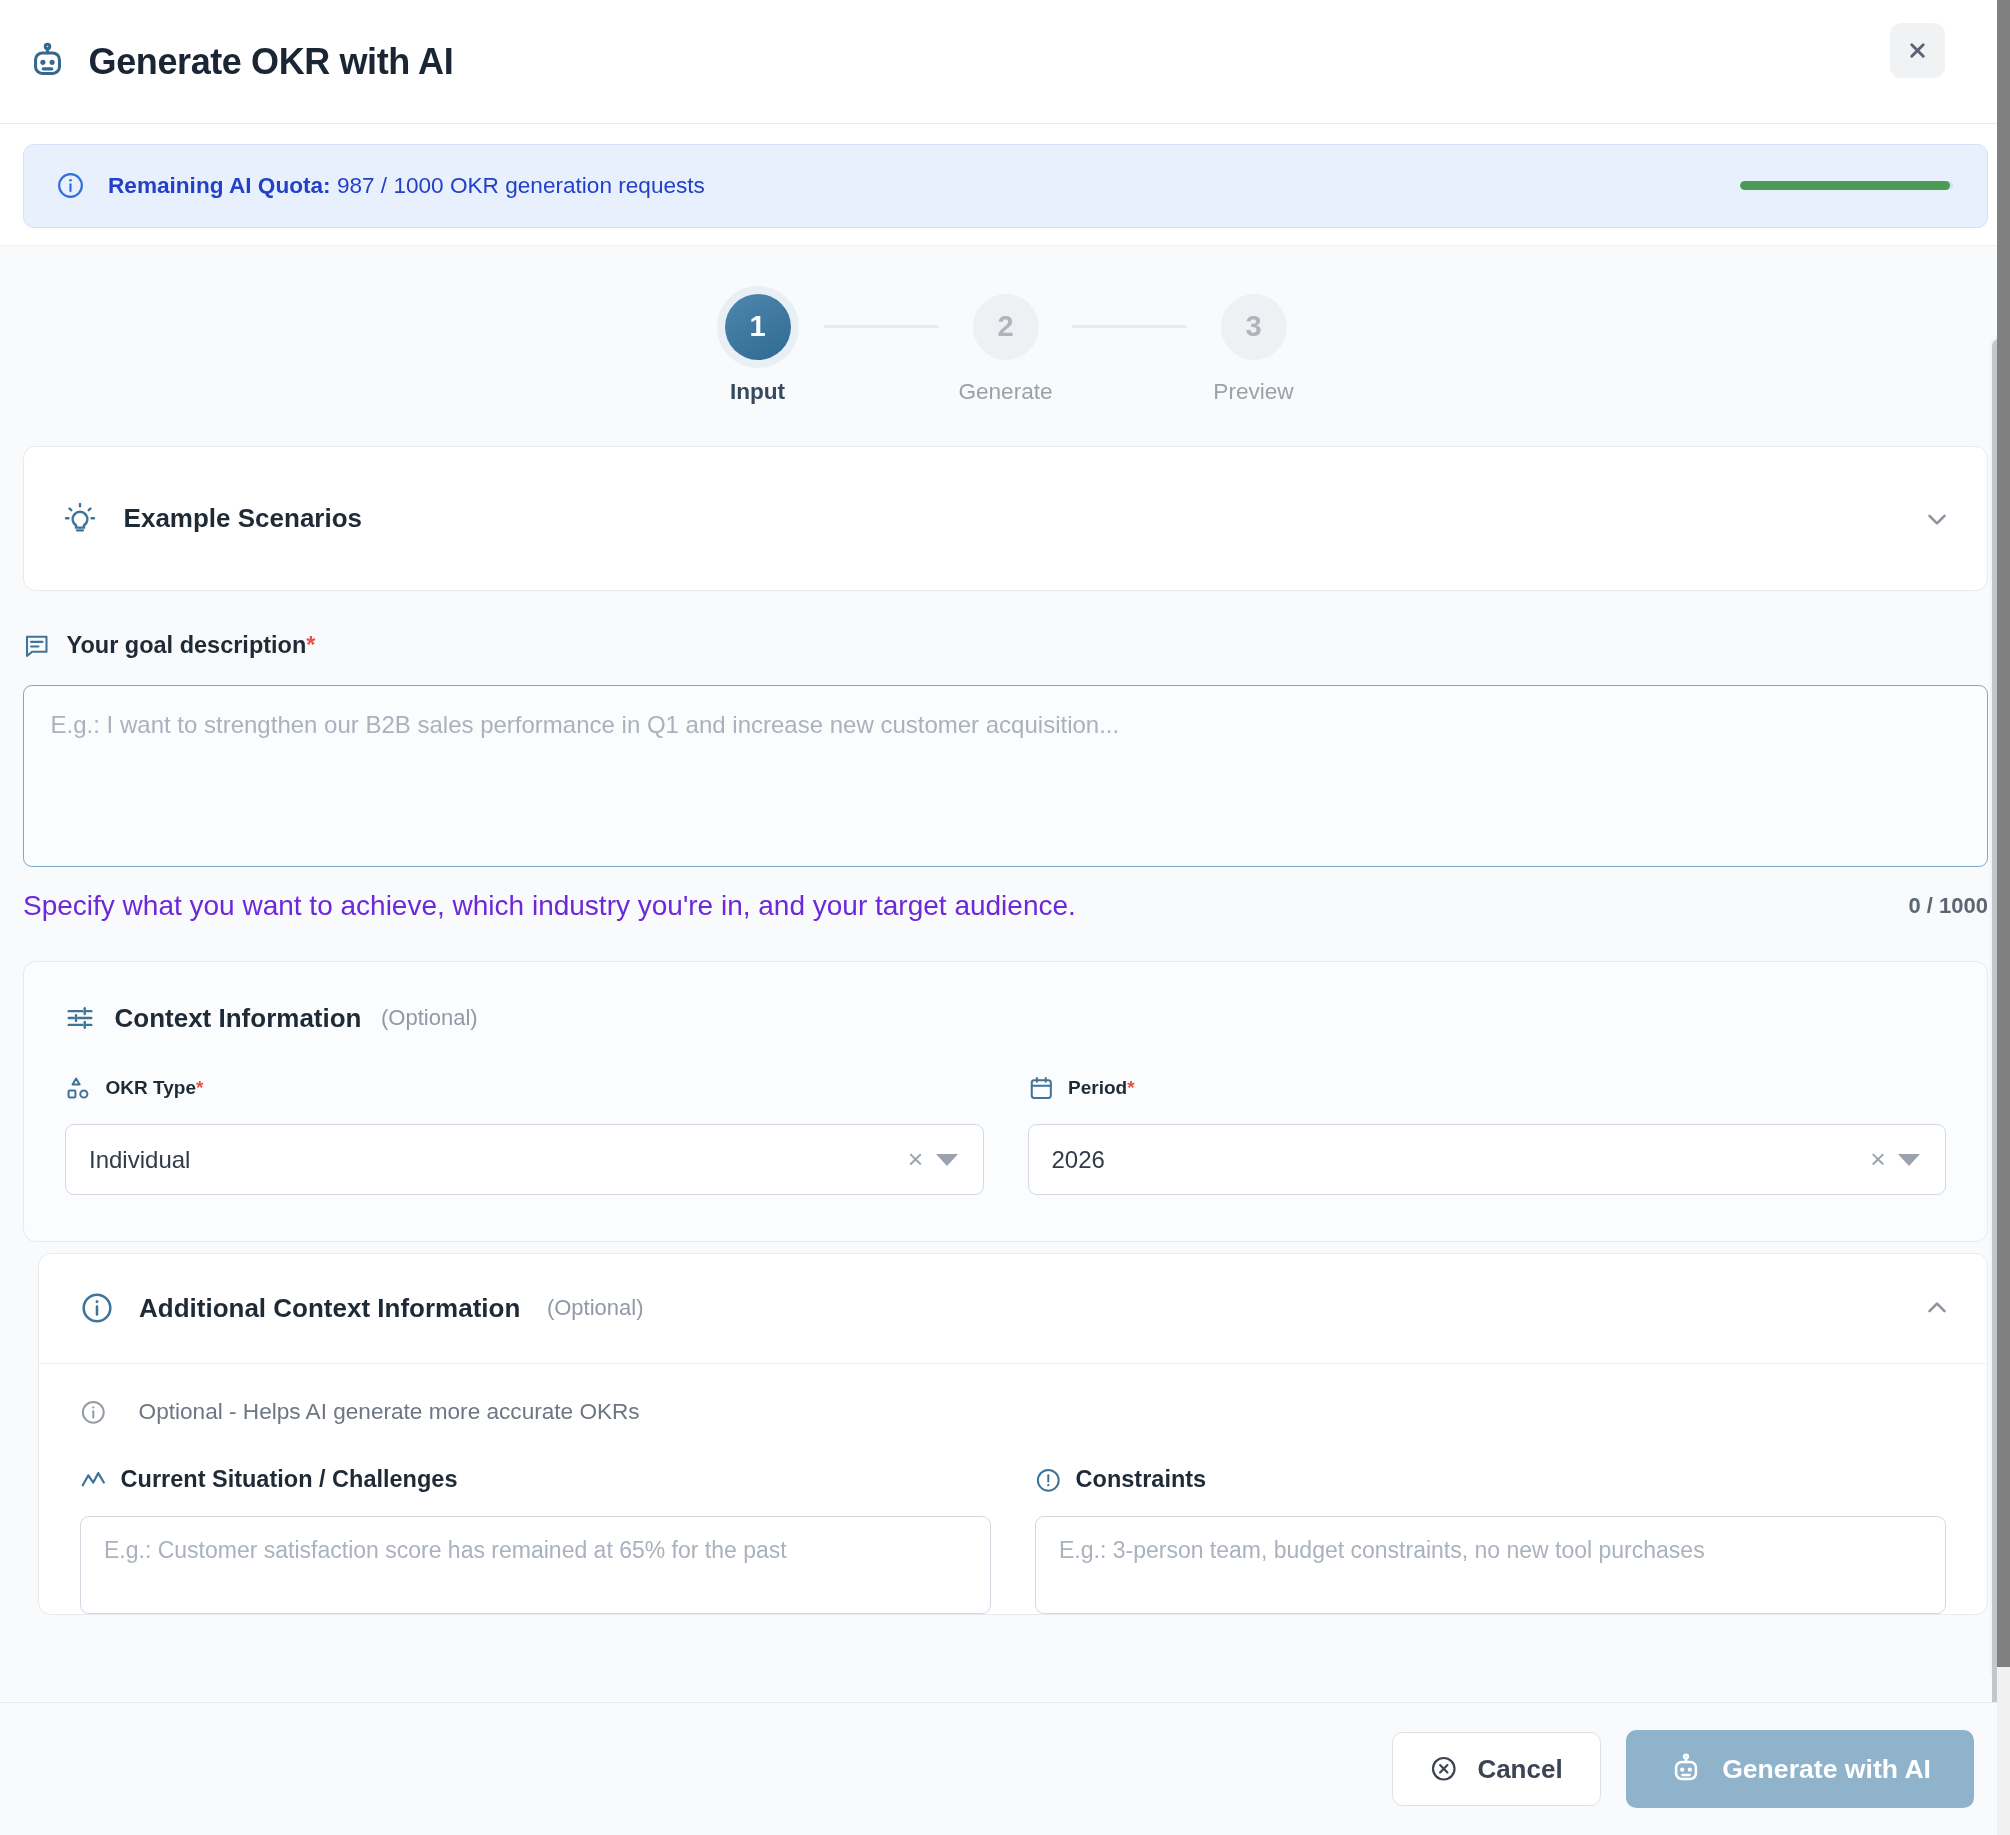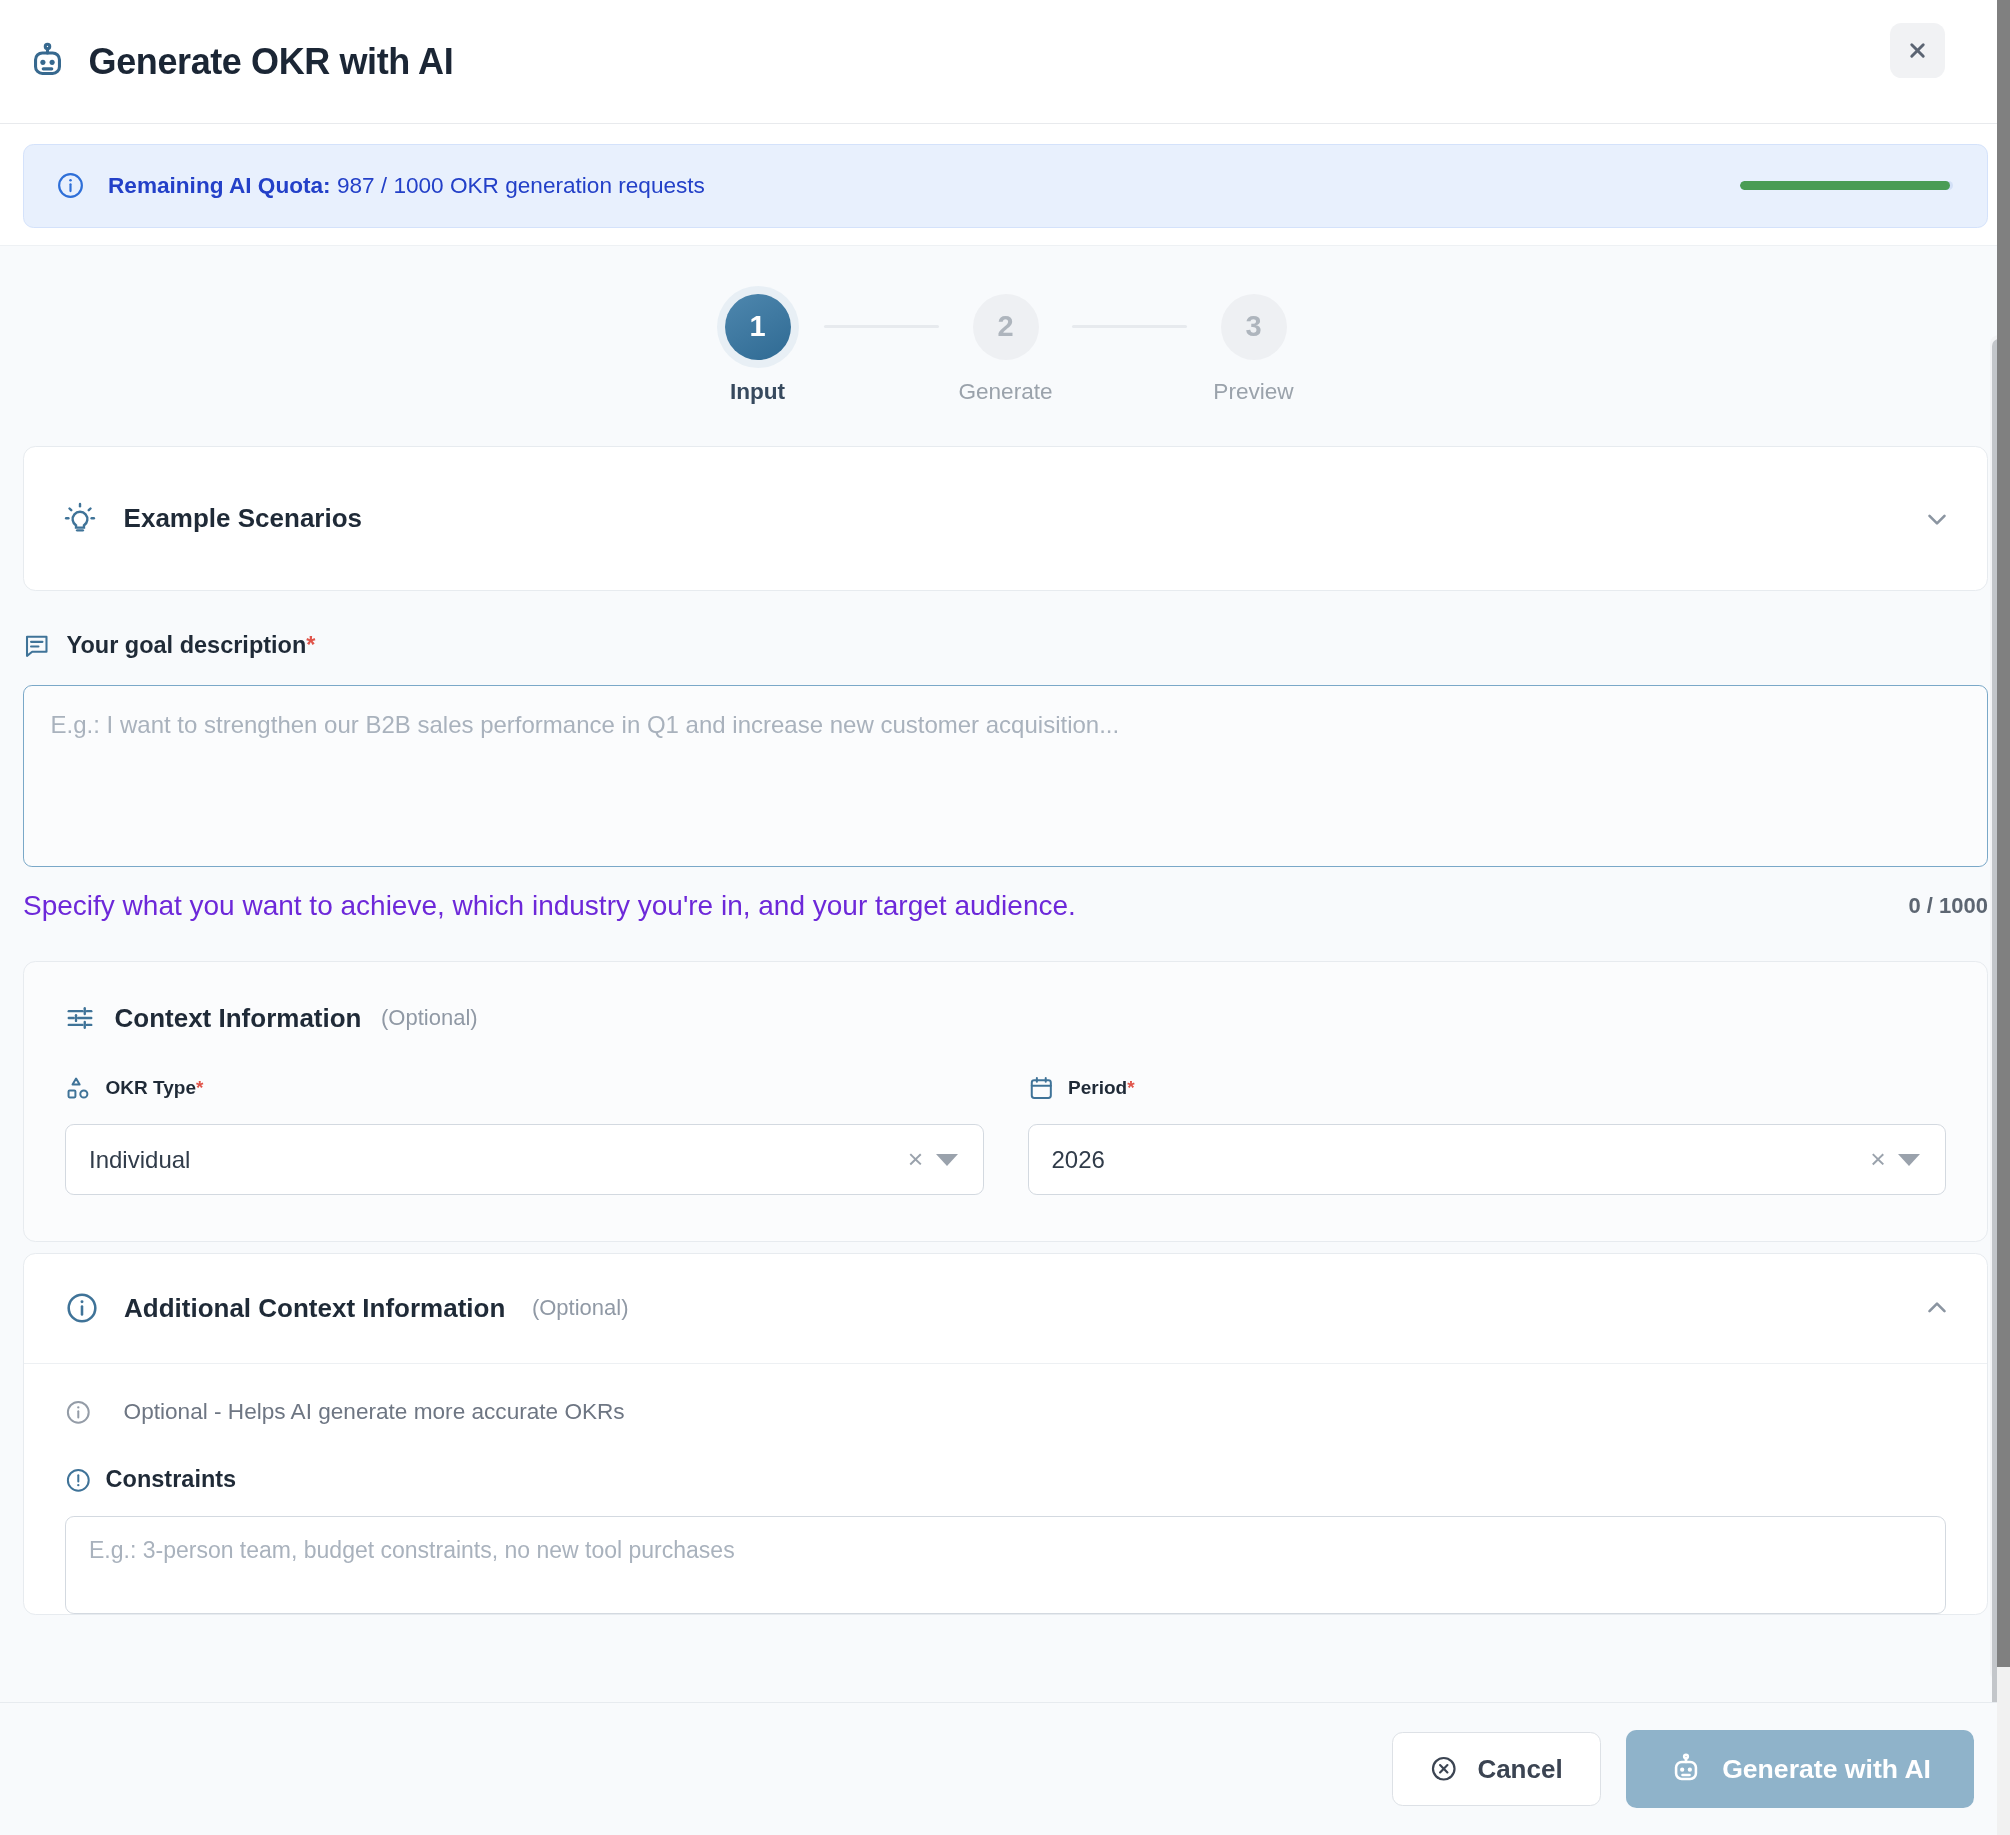--- a/index.html
+++ b/index.html
@@ -158,21 +158,21 @@
     cursor: pointer;
   }
   .select-value { font-size: 24px; color: #313c4a; }
   .select-spacer { flex: 1 1 auto; }
   .sel-clear { font-size: 26.6px; color: #9aa2ac; line-height:1; padding: 0 12.4px; cursor:pointer; }
   .sel-caret { width: 0; height: 0; border-left: 11.5px solid transparent;
     border-right: 11.5px solid transparent; border-top: 12.4px solid #9aa2ac;
     margin-right: 5.3px; cursor: pointer; }
 
   
-  .addl-card { background: #ffffff; margin-bottom: 0; }
+  .addl-card { background: #ffffff; margin-bottom: 0; margin-left: 15px; }
   .addl-head {
     height: 110px; display: flex; align-items: center;
     padding: 0 35px 0 41px; cursor: pointer;
     border-bottom: 0.9px solid #edf0f3;
   }
   .addl-head .ico { width: 34px; height: 34px; color: #3f7398; flex:0 0 auto; }
   .addl-title { margin-left: 25px; font-size: 26px; font-weight: bold; color: #1f2a37; }
   .addl-optional { margin-left: 26.6px; font-size: 22px; color: #9099a5; }
 
   .addl-body { padding: 35px 41px 0 41px; }
@@ -420,20 +420,31 @@
               <svg viewBox="0 0 24 24" fill="none" stroke="currentColor" stroke-width="1.8" stroke-linecap="round">
                 <circle cx="12" cy="12" r="9.4"></circle>
                   <line x1="12" y1="11" x2="12" y2="16.6"></line>
                   <circle cx="12" cy="7.6" r="1.05" fill="currentColor" stroke="none"></circle>
               </svg>
             </span>
             <div class="addl-note-text">Optional - Helps AI generate more accurate OKRs</div>
           </div>
 
           <div class="two-col">
+            <div class="col">
+              <div class="sub-label-row">
+                <span class="ico">
+                  <svg viewBox="0 0 24 24" fill="none" stroke="currentColor" stroke-width="2" stroke-linecap="round" stroke-linejoin="round">
+                    <polyline points="2.5 16.5 7.5 7.5 12 14 16.5 5.5 21.5 14"></polyline>
+                  </svg>
+                </span>
+                <div class="sub-label">Current Situation / Challenges</div>
+              </div>
+              <textarea class="sub-textarea" placeholder="E.g.: Customer satisfaction score has remained at 65% for the past" style=""></textarea>
+            </div>
 
             <div class="col">
               <div class="sub-label-row">
                 <span class="ico">
                   <svg viewBox="0 0 24 24" fill="none" stroke="currentColor" stroke-width="1.8" stroke-linecap="round">
                     <circle cx="12" cy="12" r="9.4"></circle>
                       <line x1="12" y1="7.4" x2="12" y2="13"></line>
                       <circle cx="12" cy="16.4" r="1.05" fill="currentColor" stroke="none"></circle>
                   </svg>
                 </span>

